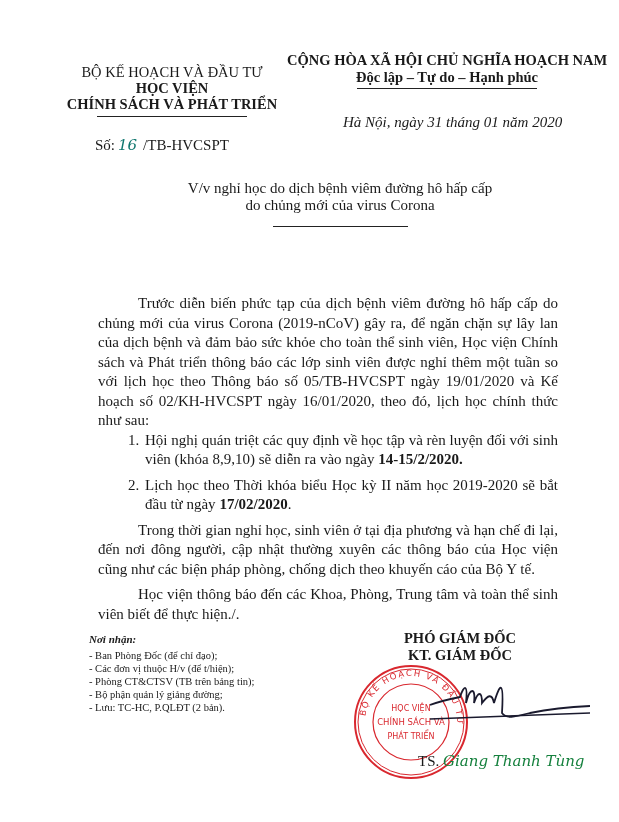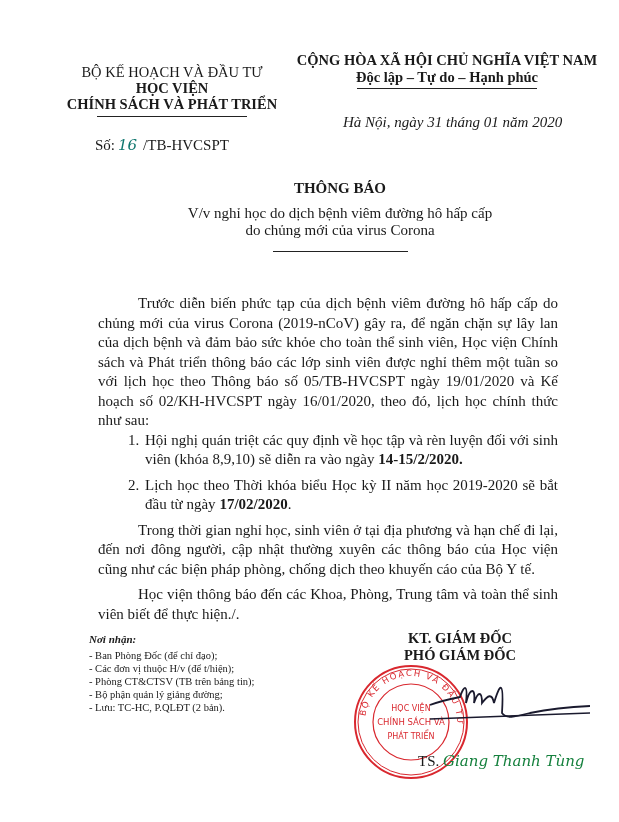--- a/index.html
+++ b/index.html
@@ -48,29 +48,28 @@
   <div class="inst1">HỌC VIỆN</div>
   <div class="inst2">CHÍNH SÁCH VÀ PHÁT TRIỂN</div>
   <div class="rule"></div>
 </div>
 
 <div class="abs docno">
   <span>Số:</span><span class="handwritten">16</span><span>/TB-HVCSPT</span>
 </div>
 
 <div class="abs right-header">
-  <div class="nation">CỘNG HÒA XÃ HỘI CHỦ NGHĨA VIỆT NAM</div>
+  <div class="nation">CỘNG HÒA XÃ HỘI CHỦ NGHĨA HOẠCH NAM</div>
   <div class="motto">Độc lập – Tự do – Hạnh phúc</div>
   <div class="rule"></div>
 </div>
 
 <div class="abs dateline">Hà Nội, ngày 31 tháng 01 năm 2020</div>
 
 <div class="abs title-block">
-  <div class="title">THÔNG BÁO</div>
   <div class="subject">V/v nghỉ học do dịch bệnh viêm đường hô hấp cấp</div>
   <div class="subject">do chủng mới của virus Corona</div>
   <div class="rule"></div>
 </div>
 
 <div class="abs body">
   <p>Trước diễn biến phức tạp của dịch bệnh viêm đường hô hấp cấp do chủng mới của virus Corona (2019-nCoV) gây ra, để ngăn chặn sự lây lan của dịch bệnh và đảm bảo sức khỏe cho toàn thể sinh viên, Học viện Chính sách và Phát triển thông báo các lớp sinh viên được nghỉ thêm một tuần so với lịch học theo Thông báo số 05/TB-HVCSPT ngày 19/01/2020 và Kế hoạch số 02/KH-HVCSPT ngày 16/01/2020, theo đó, lịch học chính thức như sau:</p>
   <ol>
     <li><span>Hội nghị quán triệt các quy định về học tập và rèn luyện đối với sinh viên (khóa 8,9,10) sẽ diễn ra vào ngày </span><b>14-15/2/2020.</b></li>
     <li><span>Lịch học theo Thời khóa biểu Học kỳ II năm học 2019-2020 sẽ bắt đầu từ ngày </span><b>17/02/2020</b><span>.</span></li>
@@ -83,22 +82,22 @@
 <div class="abs recipients">
   <div class="label">Nơi nhận:</div>
   <div>- Ban Phòng Đốc (để chỉ đạo);</div>
   <div>- Các đơn vị thuộc H/v (để t/hiện);</div>
   <div>- Phòng CT&amp;CTSV (TB trên bảng tin);</div>
   <div>- Bộ phận quản lý giảng đường;</div>
   <div>- Lưu: TC-HC, P.QLĐT (2 bản).</div>
 </div>
 
 <div class="abs signoff">
+  <div class="line">PHÓ GIÁM ĐỐC</div>
   <div class="line">KT. GIÁM ĐỐC</div>
-  <div class="line">PHÓ GIÁM ĐỐC</div>
 </div>
 
 <svg class="abs stamp" viewBox="0 0 118 118">
   <defs>
     <path id="stampArc" d="M 59,59 m -46,0 a 46,46 0 1,1 92,0 a 46,46 0 1,1 -92,0"></path>
   </defs>
   <circle cx="59" cy="59" r="56" fill="none" stroke="#d9282f" stroke-width="2"></circle>
   <circle cx="59" cy="59" r="53" fill="none" stroke="#d9282f" stroke-width="1"></circle>
   <circle cx="59" cy="59" r="38" fill="none" stroke="#d9282f" stroke-width="1.2"></circle>
   <text font-family="DejaVu Sans, sans-serif" font-size="8.5" fill="#d9282f" letter-spacing="1.5">

